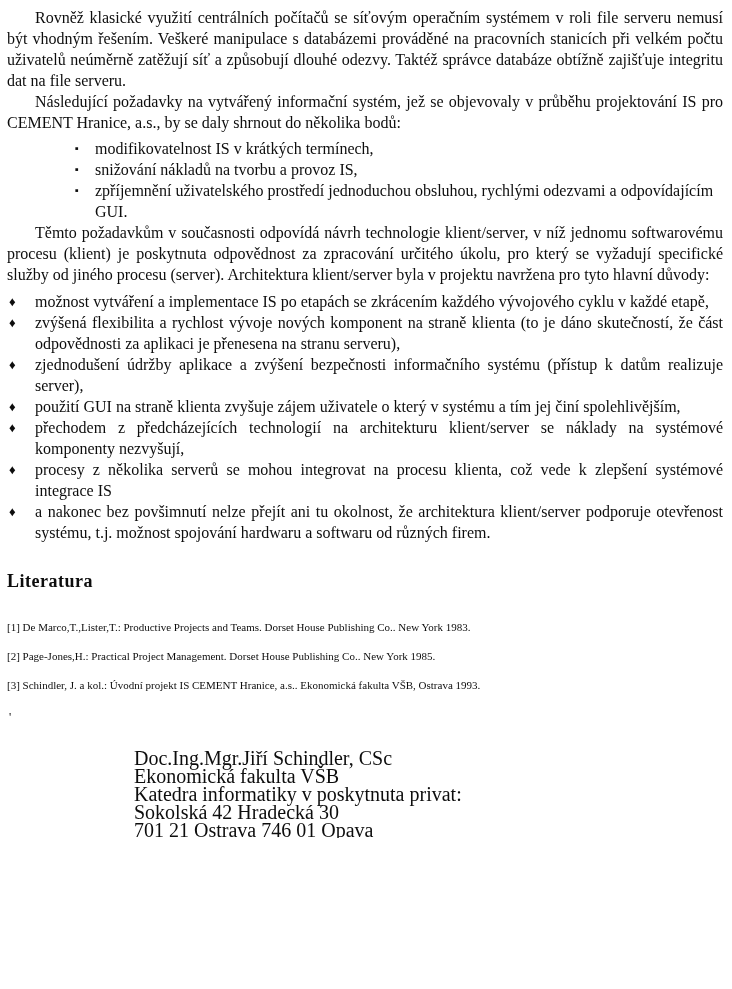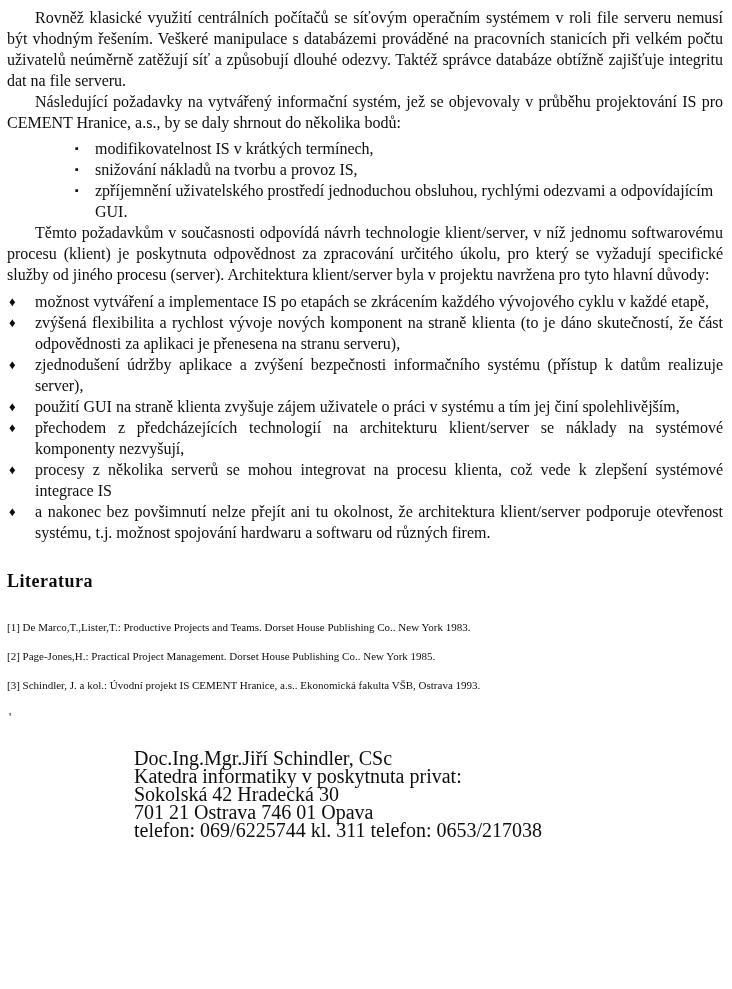--- a/index.html
+++ b/index.html
@@ -116,21 +116,21 @@
     <div class="li">
       <span class="b">♦</span>
       <span>zvýšená flexibilita a rychlost vývoje nových komponent na straně klienta (to je dáno skutečností, že část odpovědnosti za aplikaci je přenesena na stranu serveru),</span>
     </div>
     <div class="li">
       <span class="b">♦</span>
       <span>zjednodušení údržby aplikace a zvýšení bezpečnosti informačního systému (přístup k datům realizuje server),</span>
     </div>
     <div class="li">
       <span class="b">♦</span>
-      <span>použití GUI na straně klienta zvyšuje zájem uživatele o práci v systému a tím jej činí spolehlivějším,</span>
+      <span>použití GUI na straně klienta zvyšuje zájem uživatele o který v systému a tím jej činí spolehlivějším,</span>
     </div>
     <div class="li">
       <span class="b">♦</span>
       <span>přechodem z předcházejících technologií na architekturu klient/server se náklady na systémové komponenty nezvyšují,</span>
     </div>
     <div class="li">
       <span class="b">♦</span>
       <span>procesy z několika serverů se mohou integrovat na procesu klienta, což vede k zlepšení systémové integrace IS</span>
     </div>
     <div class="li">
@@ -145,20 +145,21 @@
     <p>[1] De Marco,T.,Lister,T.: Productive Projects and Teams. Dorset House Publishing Co.. New York 1983.</p>
     <p>[2] Page-Jones,H.: Practical Project Management. Dorset House Publishing Co.. New York 1985.</p>
     <p>[3] Schindler, J. a kol.: Úvodní projekt IS CEMENT Hranice, a.s.. Ekonomická fakulta VŠB, Ostrava 1993.</p>
   </div>
 
   <div class="stray">'</div>
 
 
   <div class="author-block">
     <div>Doc.Ing.Mgr.Jiří Schindler, CSc</div>
+    <div>Ekonomická fakulta VŠB</div>
     <div>Katedra informatiky v poskytnuta privat:</div>
     <div>Sokolská 42 Hradecká 30</div>
     <div>701 21 Ostrava 746 01 Opava</div>
     <div>telefon: 069/6225744 kl. 311 telefon: 0653/217038</div>
     <div>E-mail: jiri.schindler@vsb.cz</div>
   </div>
 
 </div>
 
 </body></html>

